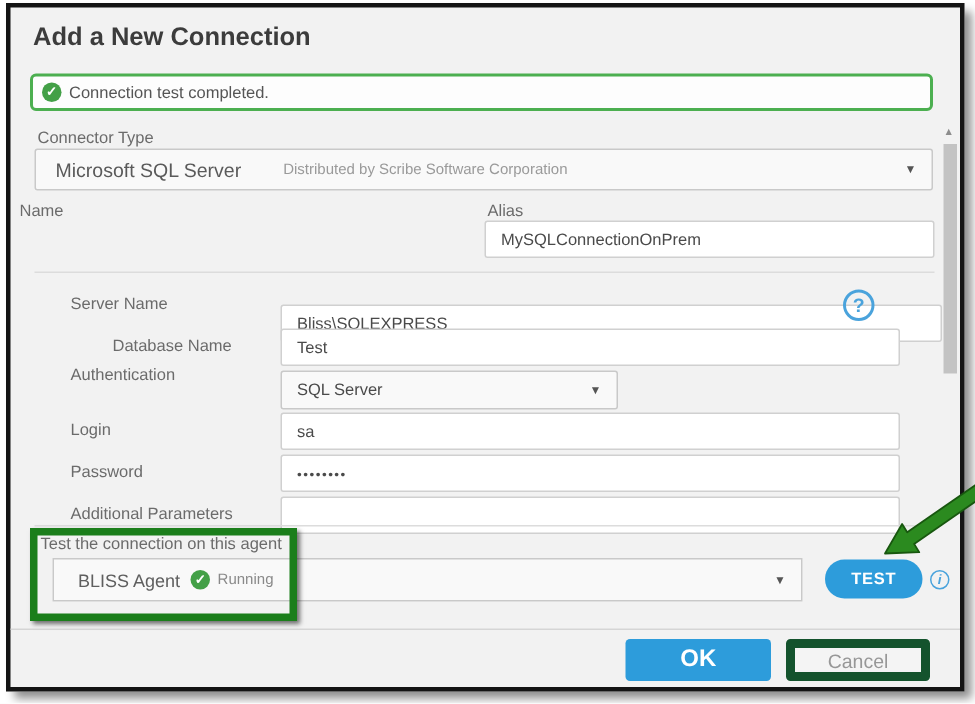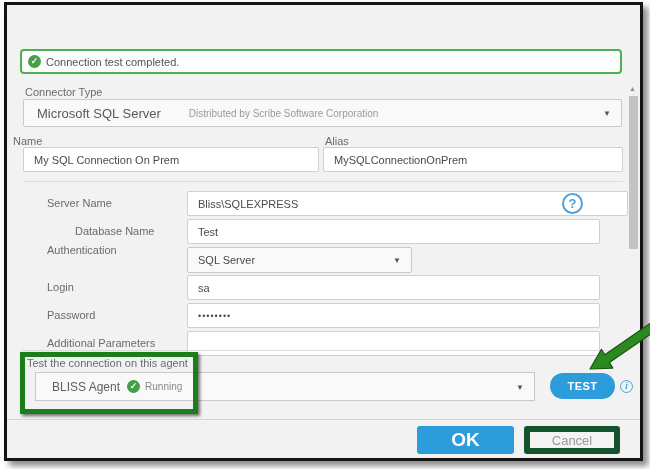--- a/index.html
+++ b/index.html
@@ -76,57 +76,57 @@
   .annotation-rect {
     position:absolute; left:13px; top:347px; width:178px; height:62px;
     border:5px solid #1b7e1b; box-shadow:2px 2px 3px rgba(0,0,0,0.55);
     pointer-events:none;
   }
   .annotation-arrow { position:absolute; left:568px; top:312px; pointer-events:none; }
 
   .footer-line { position:absolute; left:0; top:414px; width:633px; height:1px; background:#d5d5d5; }
   .ok-btn {
     position:absolute; left:410px; top:421px; width:97px; height:28px; border:none; border-radius:3px;
-    background:#2d9cdb; color:#fff; font-size:19px; font-weight:bold;
+    background:#2d9cdb; color:#fff; font-size:16px; font-weight:bold;
     font-family:"Liberation Sans", sans-serif; cursor:pointer;
   }
   .cancel-btn {
     position:absolute; left:517px; top:421px; width:96px; height:28px; border:6px solid #14532d;
     border-radius:3px; background:#f4f4f4; color:#979797; font-size:13px;
     font-family:"Liberation Sans", sans-serif; cursor:pointer;
   }
 </style>
 </head>
 <body>
 
 <div class="stage">
   <div class="dialog">
 
+    <div class="title">Add a New Connection</div>
 
     <div class="status-box">
       <span class="check-circle">✓</span>
       <span class="status-text">Connection test completed.</span>
     </div>
 
     <div class="field-label" style="left:18px; top:81px;">Connector Type</div>
     <div class="select-box" style="left:16px; top:94px; width:599px; height:28px;">
       <span class="connector-main">Microsoft SQL Server</span>
       <span class="connector-byline">Distributed by Scribe Software Corporation</span>
       <span class="caret">▼</span>
     </div>
 
     <div class="field-label" style="left:6px; top:130px;">Name</div>
-    <input class="text-input" style="left: 16px; top: 142px; width: 296px; height: 25px;" value="My SQL Connection On Prem">
     <div class="field-label" style="left:318px; top:130px;">Alias</div>
     <input class="text-input" style="left: 316px; top: 142px; width: 300px; height: 25px;" value="MySQLConnectionOnPrem">
 
     <div class="divider" style="left:16px; top:176px; width:600px;"></div>
 
     <div class="row-label" style="top:192px;">Server Name</div>
-    <input class="text-input" style="left: 180px; top: 186px; width: 441px; height: 25px;" value="Bliss\SQLEXPRESS">
+    <input class="text-input" style="left: 180px; top: 198px; width: 441px; height: 25px;" value="Bliss\SQLEXPRESS">
     <div class="help-circle">?</div>
 
     <div class="row-label" style="top:220px;padding-left:28px;">Database Name</div>
     <input class="text-input" style="left: 180px; top: 214px; width: 413px; height: 25px;" value="Test">
 
     <div class="row-label" style="top:239px;text-align:center;">Authentication</div>
     <div class="select-box" style="left:180px; top:242px; width:225px; height:26px;">
       <span style="font-size:11px; color:#4a4a4a; margin-left:10px;">SQL Server</span>
       <span class="caret">▼</span>
     </div>

